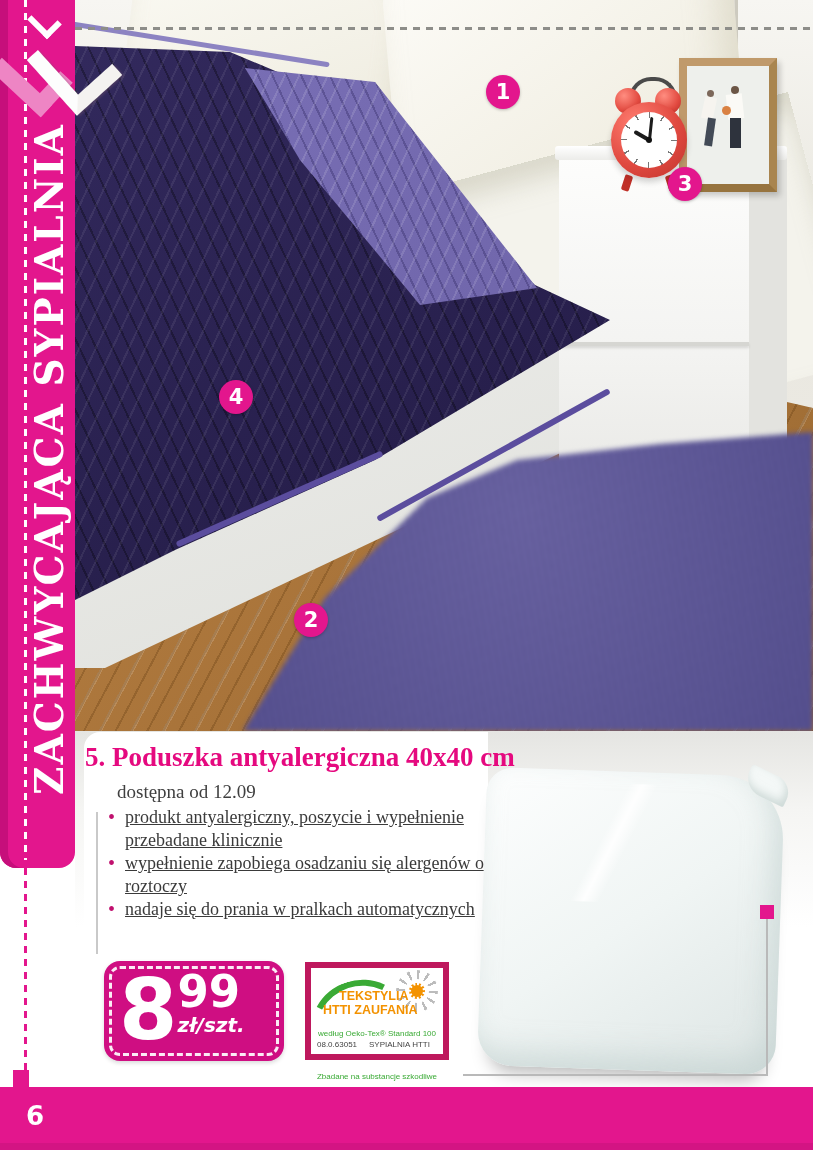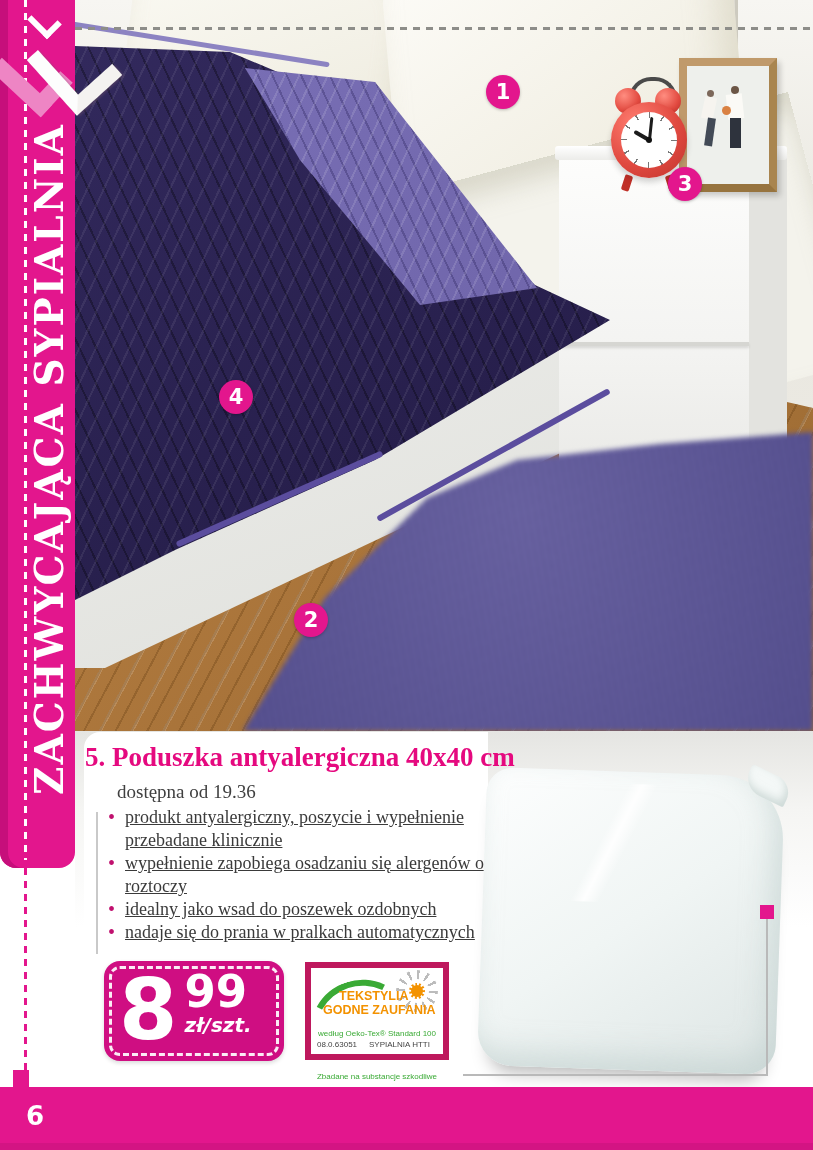--- a/index.html
+++ b/index.html
@@ -155,21 +155,21 @@
   .callout-sq{left:760px;top:905px;width:14px;height:14px;background:#e3168d;z-index:4;}
   .callout-v{left:766px;top:919px;width:2px;height:157px;background:#b9b9b9;z-index:4;}
   .callout-h{left:463px;top:1074px;width:305px;height:2px;background:#b9b9b9;z-index:4;}
 
   
   .badge{left:104px;top:961px;width:180px;height:100px;background:#cf0e82;border-radius:16px;z-index:4;
       color:#fff;box-shadow:0 2px 4px rgba(0,0,0,.15);}
   .badge-dash{position:absolute;inset:5px;border:3px dashed rgba(255,255,255,.92);border-radius:11px;}
   .badge-row{position:absolute;left:15px;top:0;display:flex;}
   .b-main{font-family:"DejaVu Sans",sans-serif;font-weight:800;font-size:84px;line-height:98px;letter-spacing:-4px;}
-  .b-col{margin-left:11px;padding-top:10px;}
+  .b-col{margin-left:4px;padding-top:10px;}
   .b-sup{font-family:"DejaVu Sans",sans-serif;font-weight:800;font-size:45px;line-height:42px;}
   .b-unit{font-family:"DejaVu Sans",sans-serif;font-style:italic;font-weight:bold;font-size:20px;line-height:24px;margin-top:3px;}
 
   
   .cert{left:305px;top:962px;width:132px;height:86px;background:#fff;border:6px solid #be185d;z-index:4;}
   .cert-arc{position:absolute;left:0px;top:12px;width:88px;height:82px;border:6px solid transparent;
       border-top-color:#3aaa35;border-radius:50%;transform:rotate(-18deg);}
   .cf{position:absolute;right:5px;top:2px;width:42px;height:42px;}
   .cf-petals{position:absolute;inset:0;border-radius:50%;
       background:repeating-conic-gradient(#bcbcbc 0 8deg,#ffffff 8deg 30deg);}
@@ -261,27 +261,26 @@
 
   <div class="marker" style="left:486px;top:75px;"><span>1</span></div>
   <div class="marker" style="left:294px;top:603px;"><span>2</span></div>
   <div class="marker" style="left:668px;top:167px;"><span>3</span></div>
   <div class="marker" style="left:219px;top:380px;"><span>4</span></div>
 
   <div class="abs section-bg"></div>
   <div class="abs text-panel"></div>
 
   <div class="abs p-title">5. Poduszka antyalergiczna 40x40 cm</div>
-  <div class="abs p-avail">dostępna od 19.36</div>
+  <div class="abs p-avail">dostępna od 12.09</div>
   <div class="abs v-divider"></div>
 
   <ul class="bullets">
     <li><span>produkt antyalergiczny, poszycie i wypełnienie przebadane klinicznie</span></li>
     <li><span>wypełnienie zapobiega osadzaniu się alergenów oraz roztoczy</span></li>
-    <li><span>idealny jako wsad do poszewek ozdobnych</span></li>
     <li><span>nadaje się do prania w pralkach automatycznych</span></li>
   </ul>
 
   <div class="abs pillow-product"></div>
   <div class="abs callout-sq"></div>
   <div class="abs callout-v"></div>
   <div class="abs callout-h"></div>
 
   <div class="abs badge">
     <div class="badge-dash"></div>
@@ -295,21 +294,21 @@
   </div>
 
   <div class="abs cert">
     <div class="cert-arc"></div>
     <div class="cf">
       <div class="cf-petals"></div>
       <div class="cf-inner"></div>
       <div class="cf-center"></div>
     </div>
     <div class="cert-t1">TEKSTYLIA</div>
-    <div class="cert-t2">GODNE ZAUFANIA</div>
+    <div class="cert-t2">HTTI ZAUFANIA</div>
     <div class="cert-g cert-g1">Zbadane na substancje szkodliwe</div>
     <div class="cert-g cert-g2">według Oeko-Tex® Standard 100</div>
     <div class="cert-b cert-code">08.0.63051</div>
     <div class="cert-b cert-inst">SYPIALNIA HTTI</div>
   </div>
 
   <div class="abs footer">
     <div class="page-num">6</div>
   </div>
 

